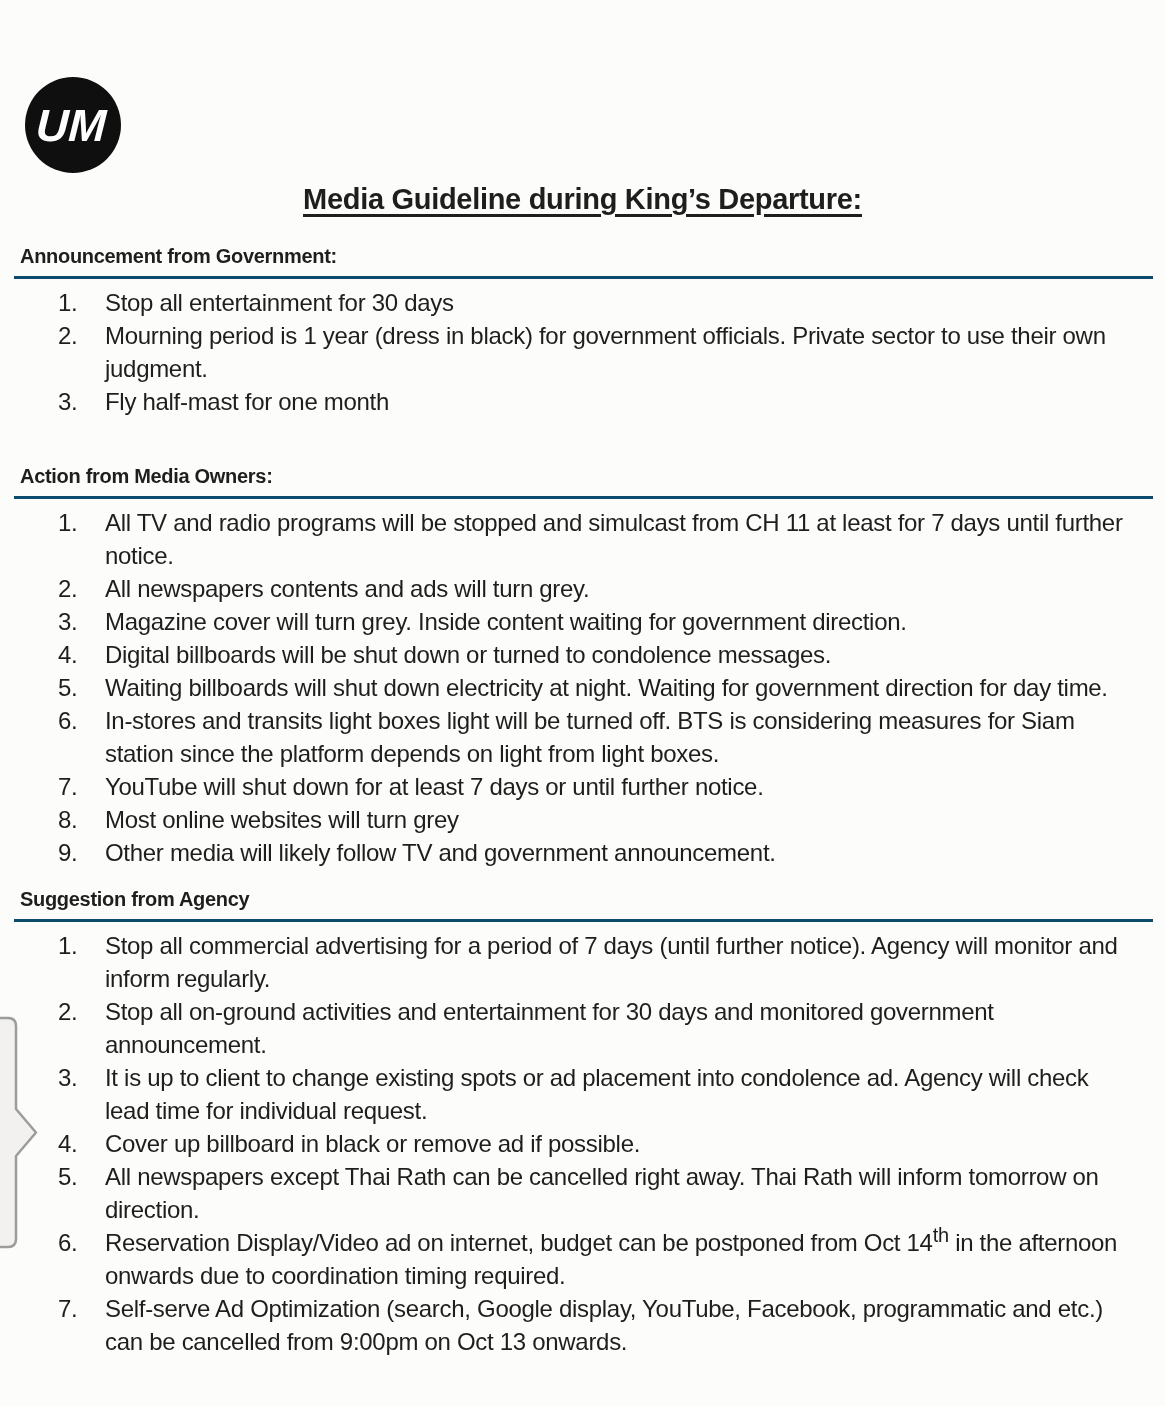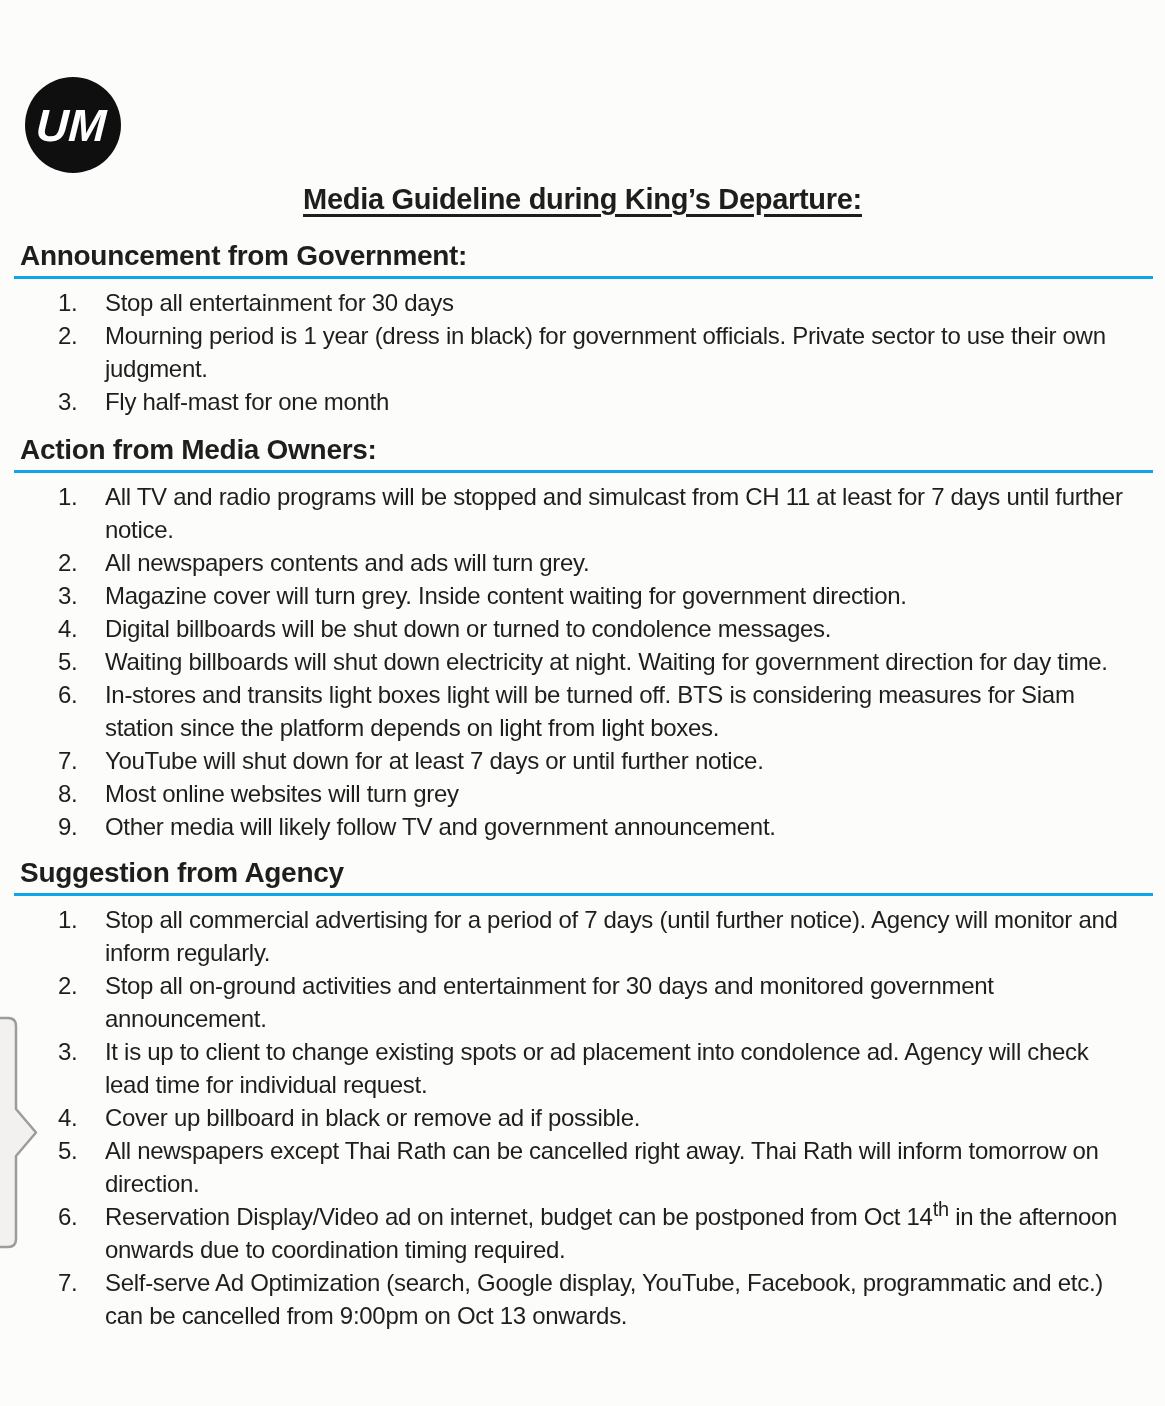--- a/index.html
+++ b/index.html
@@ -33,26 +33,26 @@
   }
   .doc-title .underlined{
     text-decoration:underline;
     text-decoration-thickness:3px;
     text-underline-offset:5px;
   }
   
   .section-head{
     margin:24px 12px 0 14px;
     padding:0 0 4px 6px;
-    border-bottom:3px solid #0ea5e9;
-    font-size:28px;font-weight:bold;
+    border-bottom:3px solid #0c4a6e;
+    font-size:20px;font-weight:bold;
     letter-spacing:-0.3px;
     line-height:32px;
   }
-  .section-head.mt2{margin-top:16px;}
+  .section-head.mt2{margin-top:42px;}
   .section-head.mt3{margin-top:14px;}
   
   ol.doc-list{
     list-style:none;counter-reset:n;
     margin:7px 30px 0 58px;padding:0;
     font-size:24px;line-height:33px;
     letter-spacing:-0.3px;
   }
   ol.doc-list li{
     counter-increment:n;

